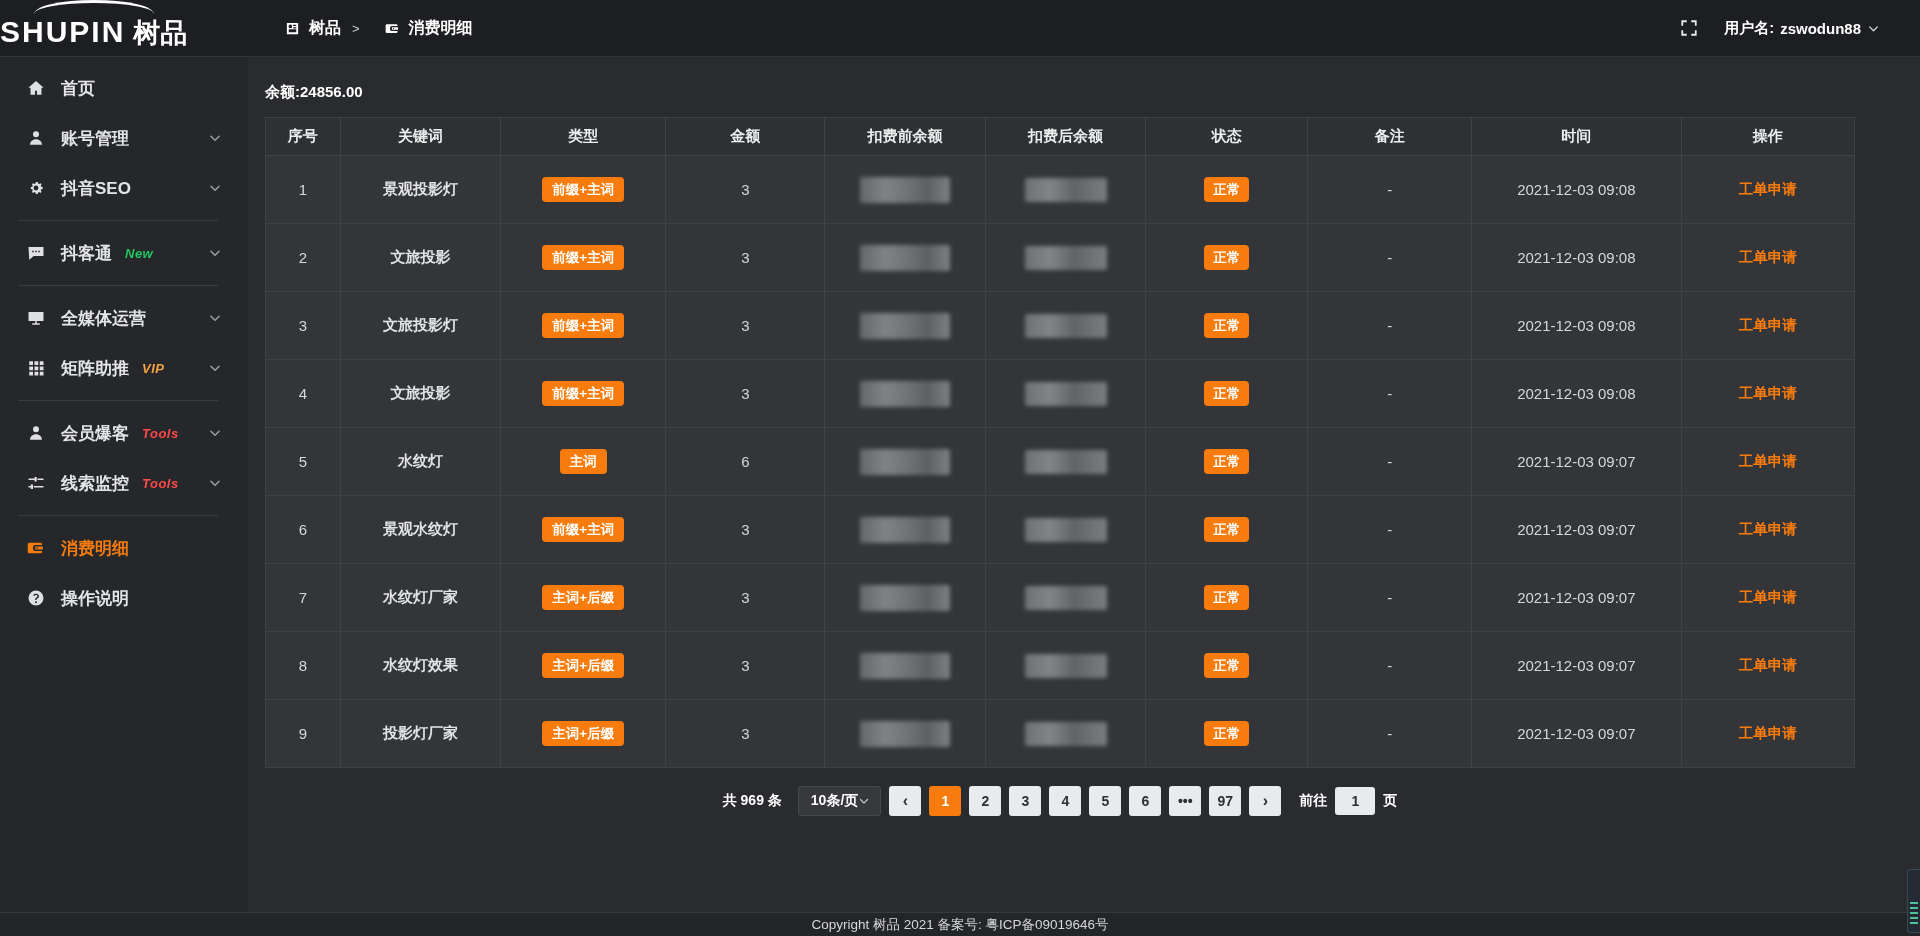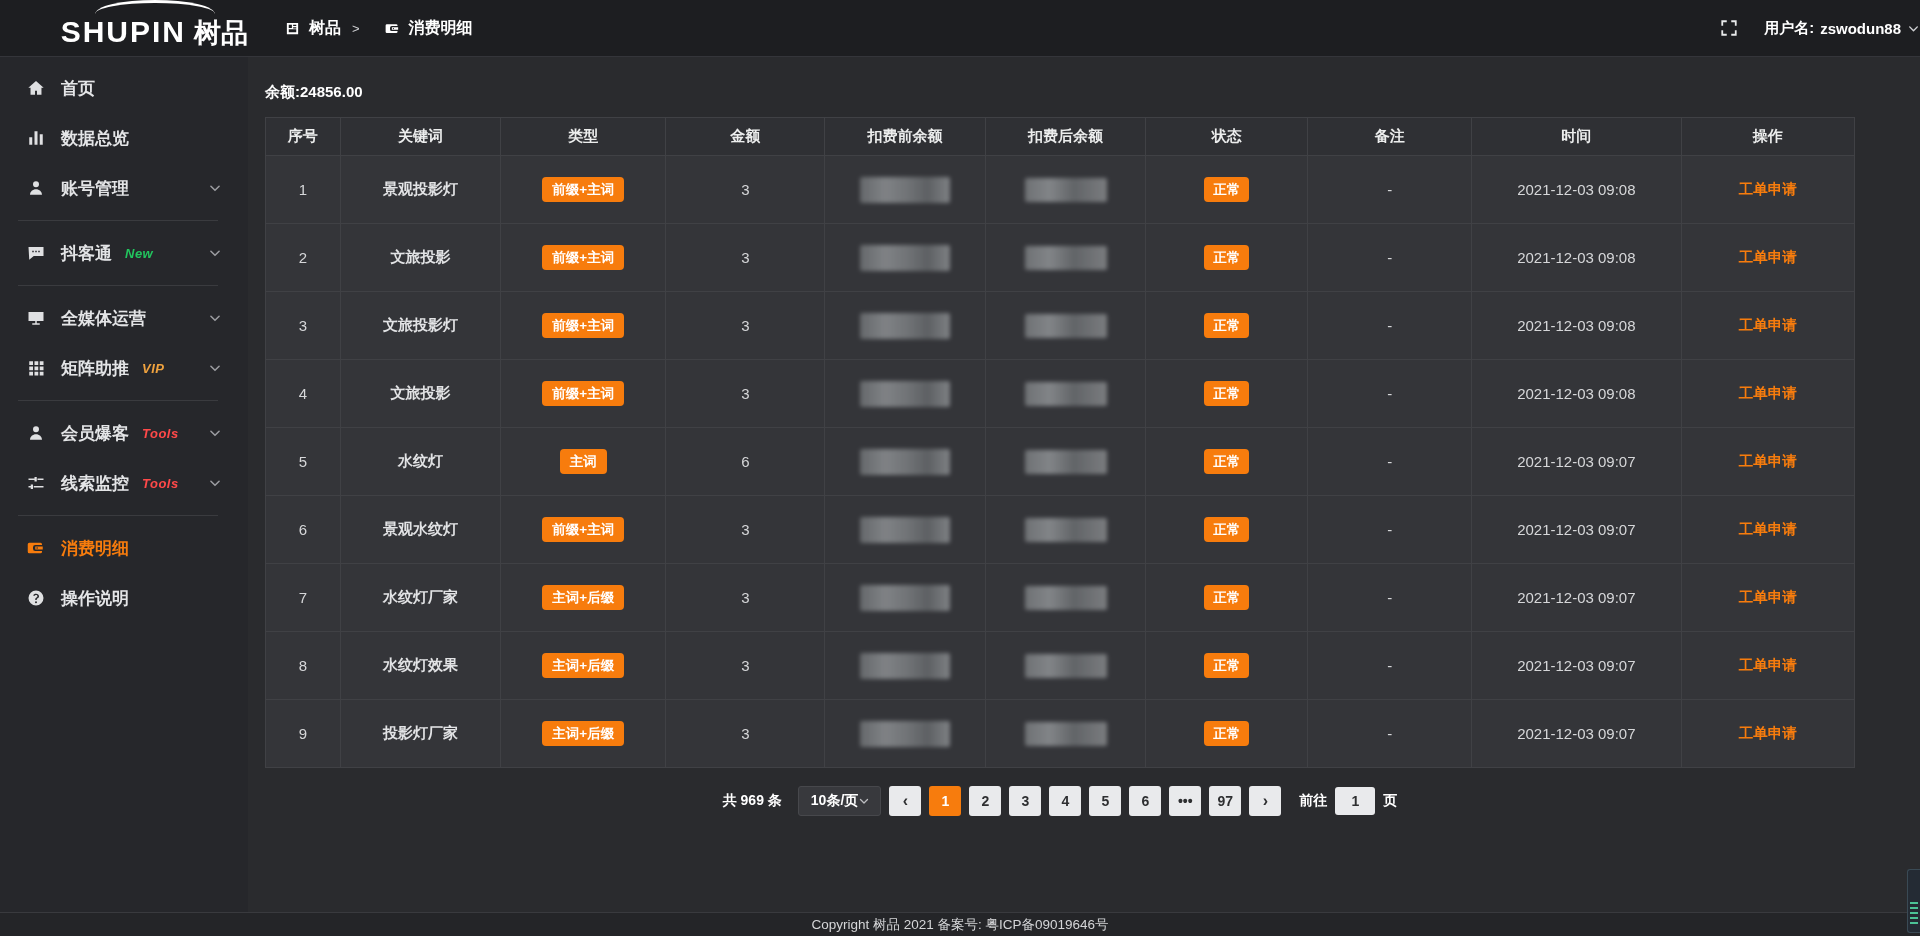--- a/index.html
+++ b/index.html
@@ -20,29 +20,29 @@
     color:var(--text);
     position:relative;
   }
   
   .topbar{
     position:absolute;top:0;left:0;right:0;height:57px;
     background:var(--topbar-bg);
     border-bottom:1px solid #34353a;
     display:flex;align-items:center;z-index:5;
   }
-  .logo-wrap{width:248px;height:57px;display:flex;align-items:center;justify-content:flex-end;flex:0 0 248px;}
+  .logo-wrap{width:248px;height:57px;display:flex;align-items:center;justify-content:flex-start;flex:0 0 248px;}
   .logo{position:relative;display:flex;align-items:baseline;gap:8px;color:#fff;padding-top:8px;}
   .logo-en{font-size:30px;font-weight:800;letter-spacing:2px;line-height:1;}
   .logo-cn{font-size:27px;font-weight:800;line-height:1;}
   .logo-arc{position:absolute;top:-9px;left:34px;width:120px;height:14px;border-top:3px solid #fff;border-radius:50%/100% 100% 0 0;}
   .breadcrumb{display:flex;align-items:center;gap:9px;margin-left:37px;font-size:16px;color:#fff;font-weight:600;}
   .breadcrumb .icon{width:15px;height:15px;}
   .crumb-sep{color:#cfd0d3;font-size:13px;font-weight:400;padding:0 2px;}
-  .topbar-right{margin-left:auto;display:flex;align-items:center;gap:26px;color:#fff;font-size:15px;}
+  .topbar-right{margin-left:auto;display:flex;align-items:center;gap:26px;padding-right:40px;color:#fff;font-size:15px;}
   .fullscreen-btn{width:18px;height:18px;color:#e8e9ea;cursor:pointer;}
   .user-chip{display:flex;align-items:center;gap:6px;cursor:pointer;font-weight:600;}
   .user-chip .chev{width:13px;height:13px;color:#cfd0d3;}
   
   .sidebar{
     position:absolute;top:57px;left:0;bottom:16px;width:248px;
     background:var(--sidebar-bg);padding-top:6px;z-index:4;
   }
   .menu-item{height:50px;display:flex;align-items:center;padding-left:27px;cursor:pointer;color:#e4e5e7;}
   .menu-item .icon{width:18px;height:18px;flex:0 0 18px;color:#dfe0e2;}
@@ -177,29 +177,32 @@
 <aside class="sidebar">
   <div>
       <div class="menu-item">
         <svg class="icon">
           <use href="#i-home"></use>
         </svg>
         <span class="mi-label">首页</span>
       </div>
       <div class="menu-item">
         <svg class="icon">
-          <use href="#i-bar-chart"></use>
-        </svg>
-        <span class="mi-label">数据总览</span>
-      </div>
-      <div class="menu-item">
-        <svg class="icon">
           <use href="#i-user"></use>
         </svg>
         <span class="mi-label">账号管理</span>
+        <svg class="icon mi-chevron">
+          <use href="#i-chevron-down"></use>
+        </svg>
+      </div>
+      <div class="menu-item">
+        <svg class="icon">
+          <use href="#i-gear"></use>
+        </svg>
+        <span class="mi-label">抖音SEO</span>
         <svg class="icon mi-chevron">
           <use href="#i-chevron-down"></use>
         </svg>
       </div>
       <div class="menu-divider"></div>
       <div class="menu-item">
         <svg class="icon">
           <use href="#i-chat"></use>
         </svg>
         <span class="mi-label">抖客通</span>

